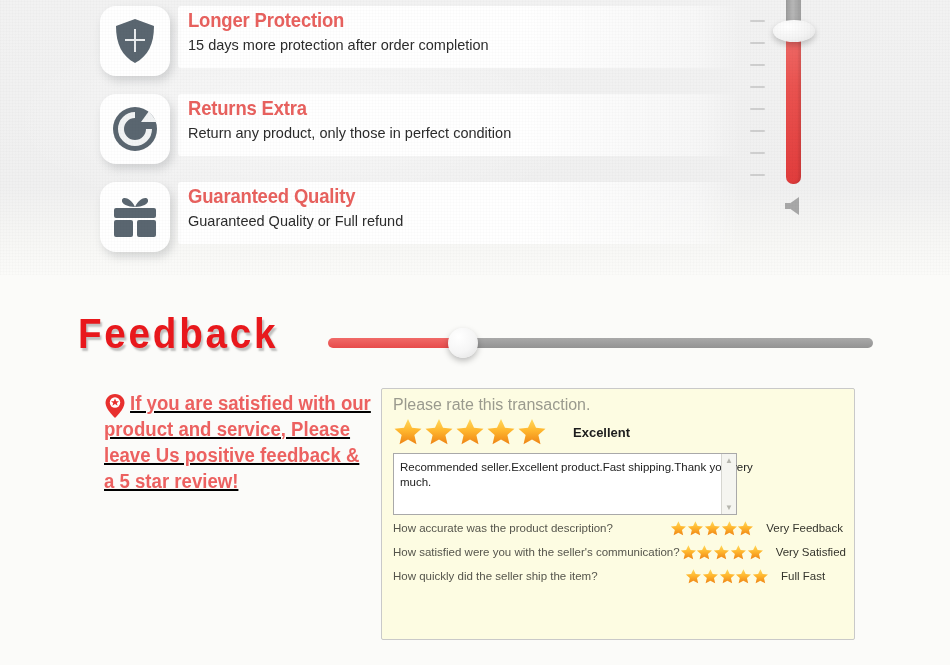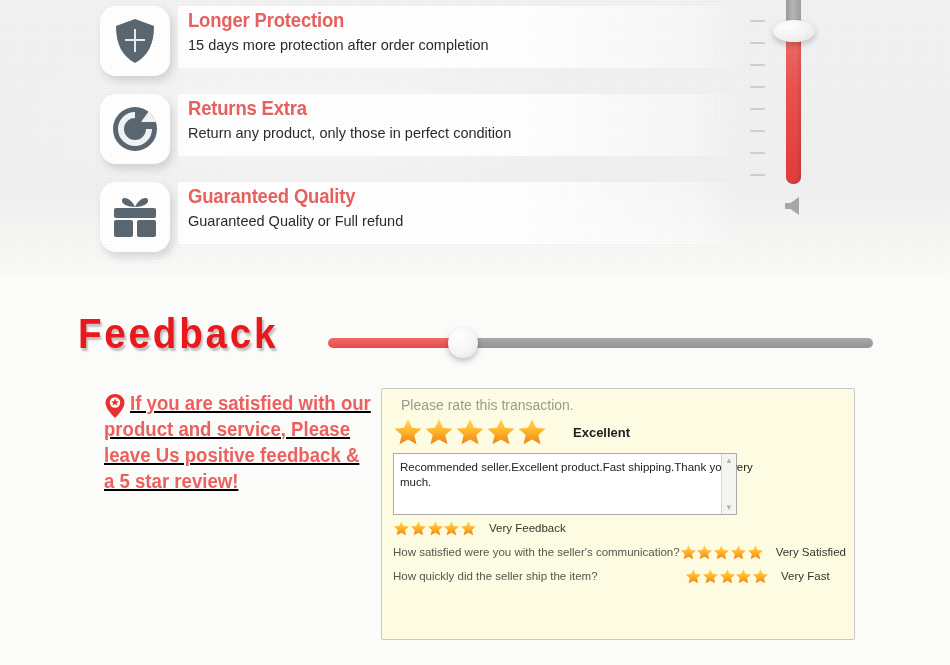--- a/index.html
+++ b/index.html
@@ -204,24 +204,23 @@
   #rating-panel {
     position: absolute;
     left: 381px; top: 388px;
     width: 474px; height: 252px;
     background: #fdfce2;
     border: 1px solid #c9c9c9;
     border-radius: 2px;
     padding: 8px 11px;
   }
   #rate-prompt {
-    font-size: 14px;
+    font-size: 16px;
     color: #9a9a8e;
     line-height: 16px;
-    margin-left: 8px;
   }
   #rating-row {
     display: flex;
     align-items: center;
     margin-top: 4px;
     height: 30px;
   }
   #rating-stars { display: flex; gap: 1px; }
   #rating-label {
     font-size: 13px;
@@ -456,20 +455,21 @@
       <div id="comment-text">Recommended seller.Excellent product.Fast shipping.Thank you very much.</div>
       <div id="comment-scrollbar">
         <div class="scroll-arrow">▲</div>
         <div class="scroll-arrow">▼</div>
       </div>
     </div>
 
 
 
     <div class="detail-row">
+      <div class="detail-q">How accurate was the product description?</div>
       <div class="detail-stars">
           <svg width="17" height="17" viewBox="0 0 24 24">
             <defs>
               <linearGradient id="sg5" x1="0" y1="0" x2="0" y2="1">
                 <stop offset="0%" stop-color="#ffd95e"></stop>
                 <stop offset="45%" stop-color="#ffb72e"></stop>
                 <stop offset="100%" stop-color="#ee8415"></stop>
               </linearGradient>
             </defs>
             <path d="M12 1.6 L15.2 8.6 L22.8 9.3 L17.1 14.3 L18.8 21.8 L12 17.9 L5.2 21.8 L6.9 14.3 L1.2 9.3 L8.8 8.6 Z" fill="url(#sg5)"></path>
@@ -622,17 +622,17 @@
             <defs>
               <linearGradient id="sg19" x1="0" y1="0" x2="0" y2="1">
                 <stop offset="0%" stop-color="#ffd95e"></stop>
                 <stop offset="45%" stop-color="#ffb72e"></stop>
                 <stop offset="100%" stop-color="#ee8415"></stop>
               </linearGradient>
             </defs>
             <path d="M12 1.6 L15.2 8.6 L22.8 9.3 L17.1 14.3 L18.8 21.8 L12 17.9 L5.2 21.8 L6.9 14.3 L1.2 9.3 L8.8 8.6 Z" fill="url(#sg19)"></path>
           </svg>
         </div>
-      <div class="detail-ans">Very Fast</div>
+      <div class="detail-ans">Full Fast</div>
     </div>
   </div>
 
 </div>
 
 </body></html>

